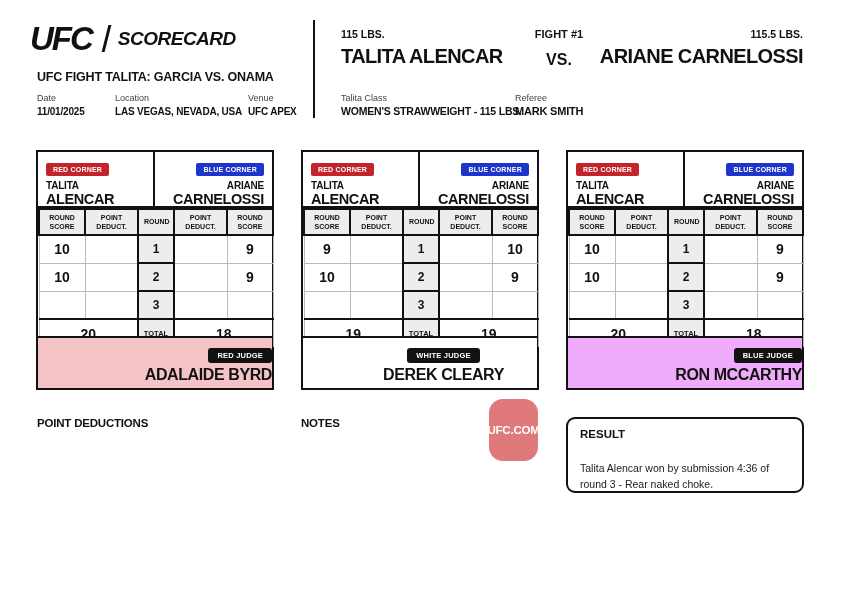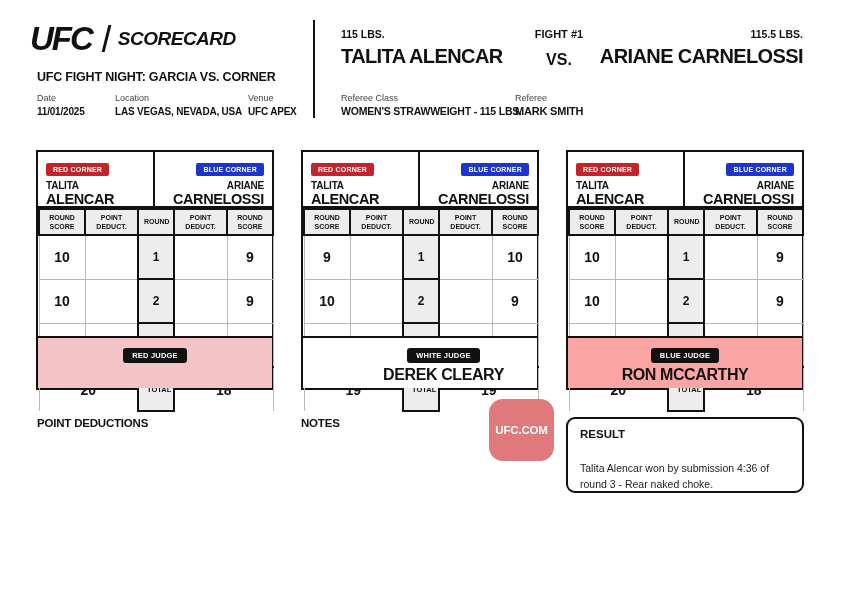--- a/index.html
+++ b/index.html
@@ -47,58 +47,58 @@
                   padding:3px 7px; border-radius:2px; letter-spacing:0.2px; }
   .corner-red  { background:#c1242b; }
   .corner-blue { background:#1e35cb; }
   .fighter-first { font-size:10px; font-weight:bold; margin-top:4px; letter-spacing:-0.2px; }
   .fighter-last  { font-size:14.5px; font-weight:bold; letter-spacing:-0.4px; }
 
   .score-table { border-collapse:collapse; table-layout:fixed; width:234px; }
   .score-table .c1 { width:46px; } .score-table .c2 { width:53px; } .score-table .c3 { width:36px; }
   .score-table th { height:24px; background:#ededed; border:2px solid #111;
                     font-size:7px; font-weight:bold; text-align:center; padding:0 5px; line-height:1.3; }
-  .score-table td { height:26px; text-align:center; padding:8px; }
+  .score-table td { height:26px; text-align:center; padding:0; }
   td.score-cell, td.deduct-cell { border:1px solid #b9b9b9; font-size:14px; font-weight:bold; }
   td.round-cell { background:#ededed; border:2px solid #111; font-size:12px; font-weight:bold; }
   tr.total-row td.total-score { border:1px solid #b9b9b9; border-top:2px solid #111; border-bottom:none;
                                 font-size:14px; font-weight:bold; }
   tr.total-row td.total-label { background:#ededed; border:2px solid #111; font-size:7.5px; font-weight:bold; }
 
   .judge { position:absolute; left:0; right:0; bottom:0; height:52px; border-top:2px solid #111;
            box-sizing:border-box; text-align:center; padding-top:6px; }
-  .judge-red   { background:#f4c3c6; }
+  .judge-red   { background:#f4c3c6;text-align:right; }
   .judge-white { background:#ffffff;padding-left:47px; }
-  .judge-blue  { background:#fca5a5; }
+  .judge-blue  { background:#f0abfc;text-align:right; }
   .judge-badge { display:inline-block; background:#111; color:#fff; font-size:7.5px; font-weight:bold;
                  padding:3px 9px; border-radius:3px; letter-spacing:0.2px; }
   .judge-name  { font-size:16px; font-weight:bold; margin-top:3px; letter-spacing:-0.4px; }
 
   
   .pd-label    { position:absolute; left:37px;  top:417px; font-size:11.5px; font-weight:bold; letter-spacing:-0.2px; }
   .notes-label { position:absolute; left:301px; top:417px; font-size:11.5px; font-weight:bold; letter-spacing:-0.2px; }
-  .ufccom { position:absolute; left:489px; top:399px; width:65px; height:62px; background:#e0797b;
+  .ufccom { position:absolute; left:489px; top:399px; width:49px; height:62px; background:#e0797b;
             border-radius:14px; color:#fff; font-weight:bold; font-size:11.5px;
             display:flex; align-items:center; justify-content:center; letter-spacing:-0.2px; }
   .result-box { position:absolute; left:566px; top:417px; width:238px; height:76px; background:#fff;
                 border:2px solid #111; border-radius:9px; box-sizing:border-box; padding:9px 12px; }
   .result-title { font-size:11.5px; font-weight:bold; }
   .result-text  { font-size:10.5px; line-height:1.55; margin-top:20px; color:#222; }
 </style>
 </head>
 <body>
 
 <div class="page">
 
   <div class="logo">
     <span class="logo-ufc">UFC</span>
     <span class="logo-slash"></span>
     <span class="logo-score">SCORECARD</span>
   </div>
-  <div class="event-title">UFC FIGHT NIGHT: GARCIA VS. CORNER</div>
+  <div class="event-title">UFC FIGHT TALITA: GARCIA VS. ONAMA</div>
 
   <div class="meta meta-date">
     <div class="meta-label">Date</div>
     <div class="meta-value">11/01/2025</div>
   </div>
   <div class="meta meta-location">
     <div class="meta-label">Location</div>
     <div class="meta-value">LAS VEGAS, NEVADA, USA</div>
   </div>
   <div class="meta meta-venue">
@@ -107,21 +107,21 @@
   </div>
 
   <div class="header-divider"></div>
 
   <div class="red-weight">115 LBS.</div>
   <div class="red-name">TALITA ALENCAR</div>
   <div class="fight-number">FIGHT #1</div>
   <div class="vs-label">VS.</div>
   <div class="blue-weight">115.5 LBS.</div>
   <div class="blue-name">ARIANE CARNELOSSI</div>
-  <div class="wc-label">Referee Class</div>
+  <div class="wc-label">Talita Class</div>
   <div class="wc-value">WOMEN'S STRAWWEIGHT - 115 LBS.</div>
   <div class="ref-label">Referee</div>
   <div class="ref-value">MARK SMITH</div>
 
   <div class="card card-1">
     <div class="card-head">
       <div class="head-half head-left">
         <span class="corner-badge corner-red">RED CORNER</span>
         <div class="fighter-first">TALITA</div>
         <div class="fighter-last">ALENCAR</div>
@@ -171,20 +171,21 @@
       </tr>
       <tr class="total-row">
         <td class="total-score" colspan="2">20</td>
         <td class="total-label">TOTAL</td>
         <td class="total-score" colspan="2">18</td>
       </tr>
     </tbody>
       </table>
     <div class="judge judge-red">
       <span class="judge-badge">RED JUDGE</span>
+      <div class="judge-name">ADALAIDE BYRD</div>
     </div>
   </div>
 
   <div class="card card-2">
     <div class="card-head">
       <div class="head-half head-left">
         <span class="corner-badge corner-red">RED CORNER</span>
         <div class="fighter-first">TALITA</div>
         <div class="fighter-last">ALENCAR</div>
       </div>

